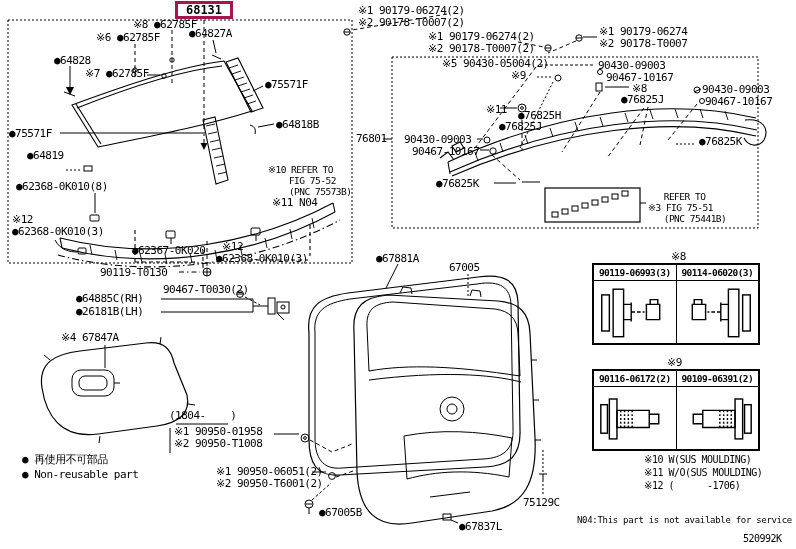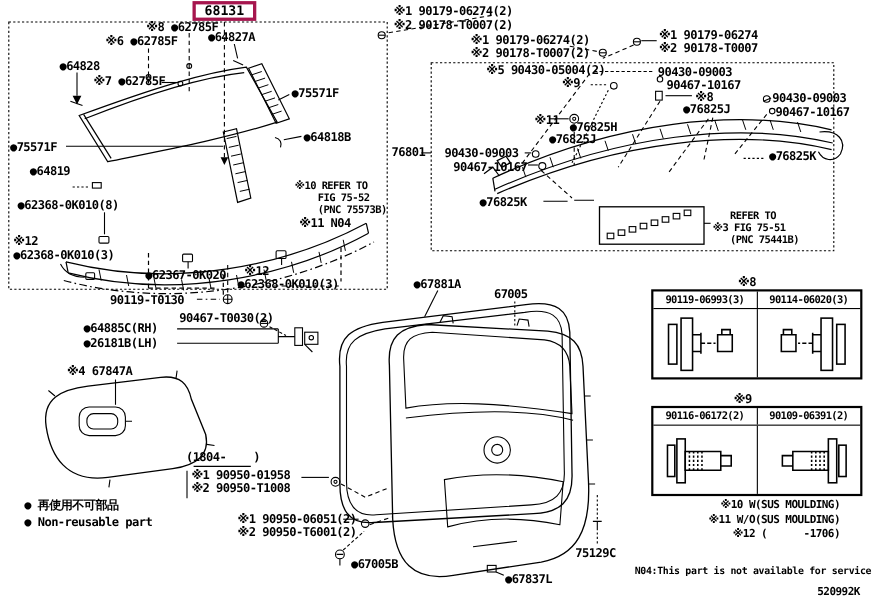--- a/index.html
+++ b/index.html
@@ -1,28 +1,28 @@
 <!DOCTYPE html>
 <html><head>
 <meta charset="utf-8">
 <style>
   html,body{margin:0;padding:0;background:#fff;}
   #stage{position:relative;width:796px;height:549px;background:#ffffff;overflow:hidden;
          font-family:"DejaVu Sans Mono","DejaVu Sans",monospace;color:#000;}
-  .lbl{position:absolute;font-weight:bold;font-size:11px;line-height:12px;
+  .lbl{position:absolute;font-weight:normal;font-size:11px;line-height:12px;
        letter-spacing:-0.5px;white-space:pre;}
-  .s10{font-size:10px;line-height:13px;text-align:right;}
+  .s10{font-size:10px;line-height:13px;}
   .s9{font-size:9.5px;line-height:11px;}
   .s8{font-size:9px;letter-spacing:-0.3px;}
   .lh15{line-height:15px;}
   .figbox{position:absolute;left:175px;top:1px;width:58px;height:18px;border:3px solid #a6164e;
           box-sizing:border-box;display:flex;align-items:center;justify-content:center;
           font-weight:bold;font-size:12px;background:#fff;}
   svg.art{position:absolute;left:0;top:0;}
-  .ftable{position:absolute;width:192px;border:2px solid #000;background:#fff;box-sizing:border-box;}
+  .ftable{position:absolute;width:168px;border:2px solid #000;background:#fff;box-sizing:border-box;}
   .fhead{display:flex;border-bottom:1.5px solid #000;height:15px;}
   .fhcell{flex:1;display:flex;align-items:center;justify-content:center;
           font-weight:bold;font-size:9.5px;letter-spacing:-0.6px;}
   .fhcell + .fhcell{border-left:1.5px solid #000;}
   .fbody{display:flex;height:62px;}
   .fbcell{flex:1;display:flex;align-items:center;justify-content:center;}
   .fbcell + .fbcell{border-left:1.5px solid #000;}
 </style>
 </head>
 <body>

